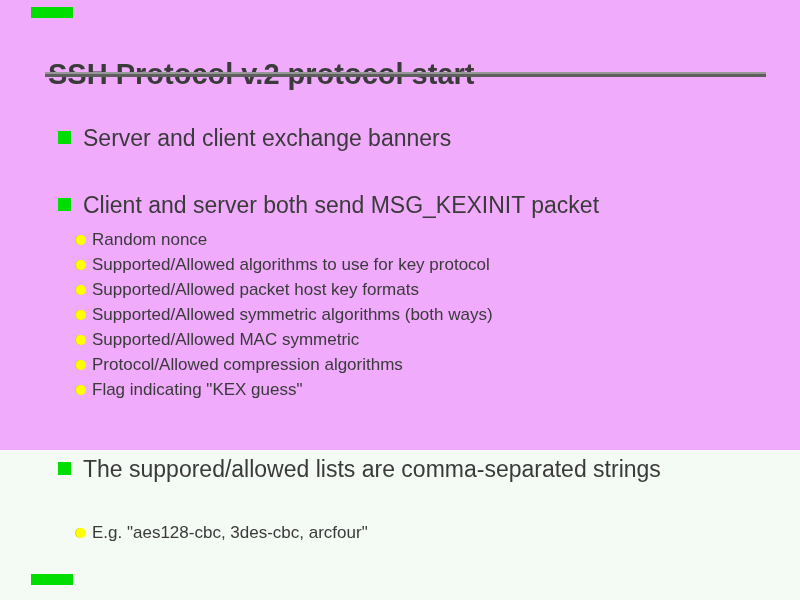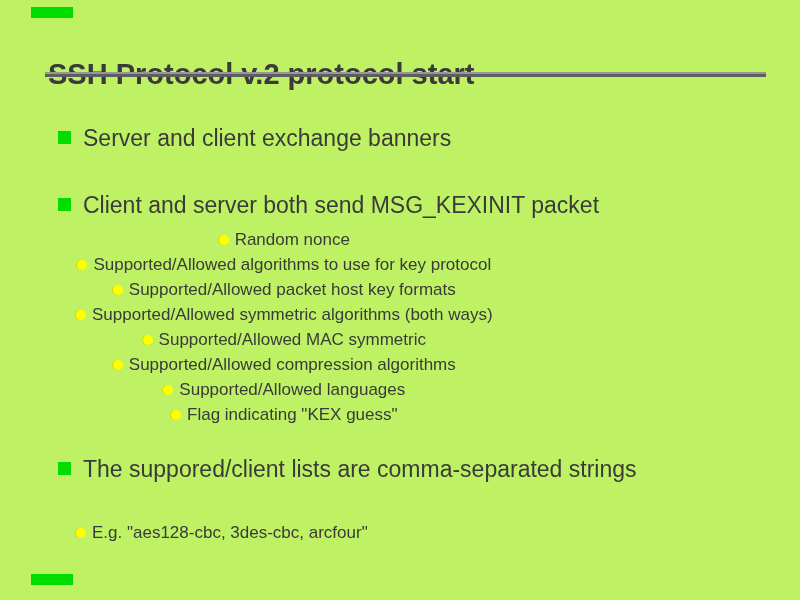--- a/index.html
+++ b/index.html
@@ -10,22 +10,22 @@
     width: 800px;
     height: 600px;
     overflow: hidden;
     background: #f4faf4;
     font-family: "Liberation Sans", "DejaVu Sans", sans-serif;
     color: #3a3a3a;
   }
   .slide {
     position: relative;
     width: 800px;
-    height: 600px;
-    background: #bef264;
+    height: 450px;
+    background: #f0abfc;
   }
   .accent-bar {
     position: absolute;
     left: 31px;
     width: 42px;
     height: 11px;
     background: #00dd00;
   }
   .accent-bar.top { top: 7px; }
   .accent-bar.bottom { top: 574px; }
@@ -75,21 +75,20 @@
     position: absolute;
     left: 76px;
   }
   .sub-bullet {
     display: flex;
     align-items: flex-start;
     height: 25px;
     font-size: 17px;
     line-height: 25px;
     white-space: nowrap;
-    justify-content: center;
   }
   .sub-bullet .dot {
     flex: 0 0 auto;
     width: 10px;
     height: 10px;
     margin-top: 8px;
     margin-right: 6px;
     border-radius: 50%;
     background: #ffff00;
     box-shadow: -1px 0 0 #d8d800;
@@ -137,35 +136,31 @@
     <div class="sub-bullet">
       <span class="dot"></span>
       <span>Supported/Allowed symmetric algorithms (both ways)</span>
     </div>
     <div class="sub-bullet">
       <span class="dot"></span>
       <span>Supported/Allowed MAC symmetric</span>
     </div>
     <div class="sub-bullet">
       <span class="dot"></span>
-      <span>Supported/Allowed compression algorithms</span>
-    </div>
-    <div class="sub-bullet">
-      <span class="dot"></span>
-      <span>Supported/Allowed languages</span>
+      <span>Protocol/Allowed compression algorithms</span>
     </div>
     <div class="sub-bullet">
       <span class="dot"></span>
       <span>Flag indicating "KEX guess"</span>
     </div>
   </div>
 
   <div class="main-bullet wrap2" id="bullet-3">
     <span class="sq"></span>
-    <span class="txt">The suppored/client lists are comma-separated strings</span>
+    <span class="txt">The suppored/allowed lists are comma-separated strings</span>
   </div>
 
   <div class="sub-list" id="subs-lists">
     <div class="sub-bullet">
       <span class="dot"></span>
       <span>E.g. "aes128-cbc, 3des-cbc, arcfour"</span>
     </div>
   </div>
 
   <div class="accent-bar bottom"></div>

